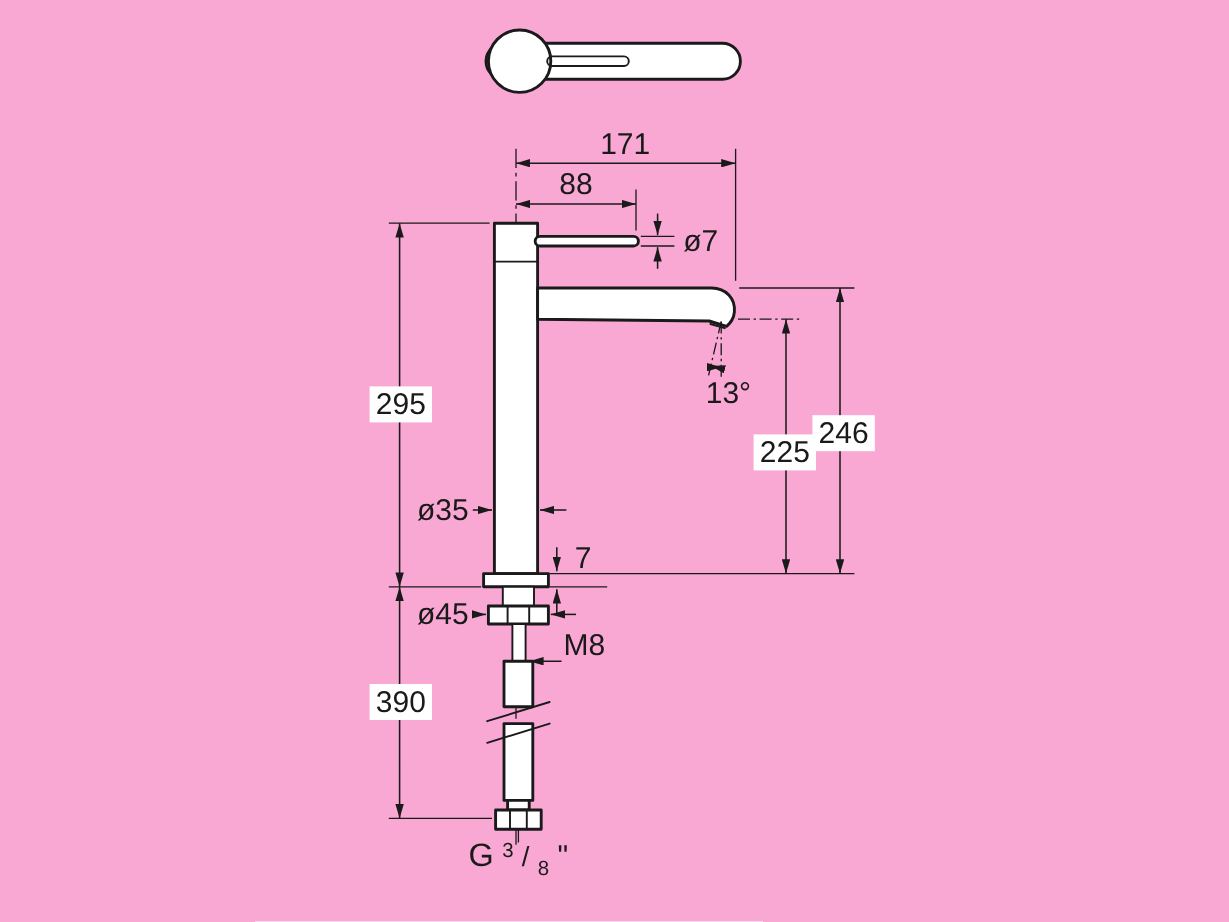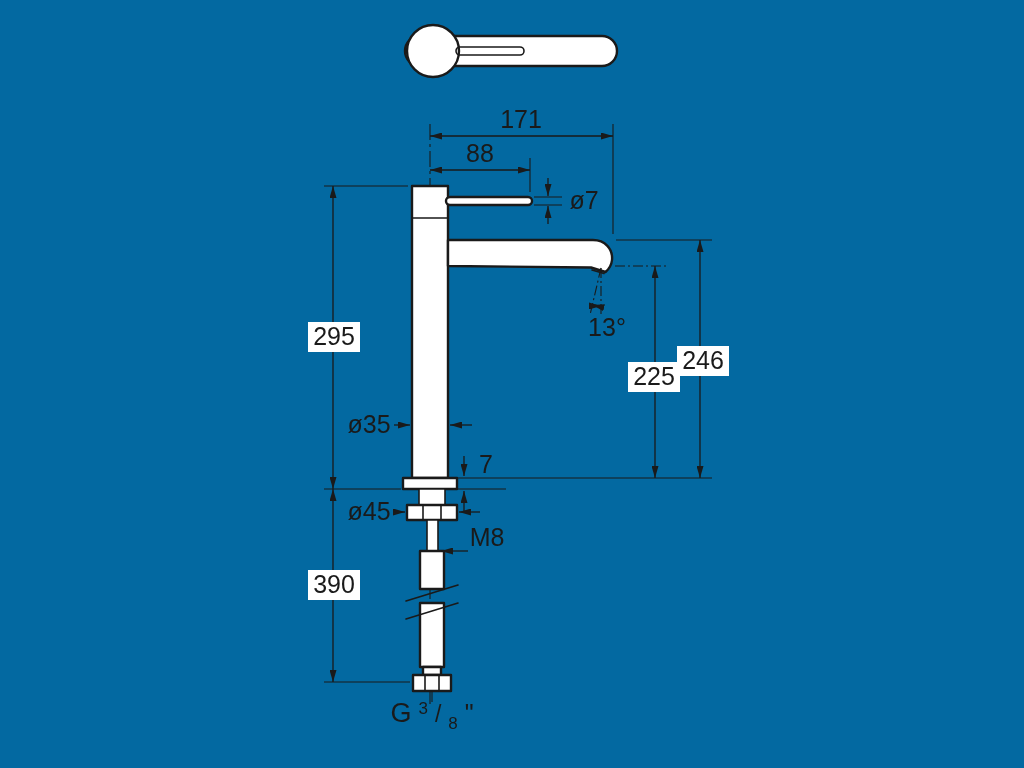--- a/index.html
+++ b/index.html
@@ -5,21 +5,21 @@
   html, body {
     margin: 0;
     padding: 0;
     background: #ffffff;
     font-family: "Liberation Sans", sans-serif;
   }
   .canvas {
     position: relative;
     width: 1024px;
     height: 768px;
-    background: #0369a1;
+    background: #f9a8d4;
     overflow: hidden;
   }
   svg { display: block; }
   .outline {
     stroke: #1a1a1a;
     stroke-width: 2.4;
     fill: #ffffff;
     stroke-linejoin: round;
     stroke-linecap: round;
   }

